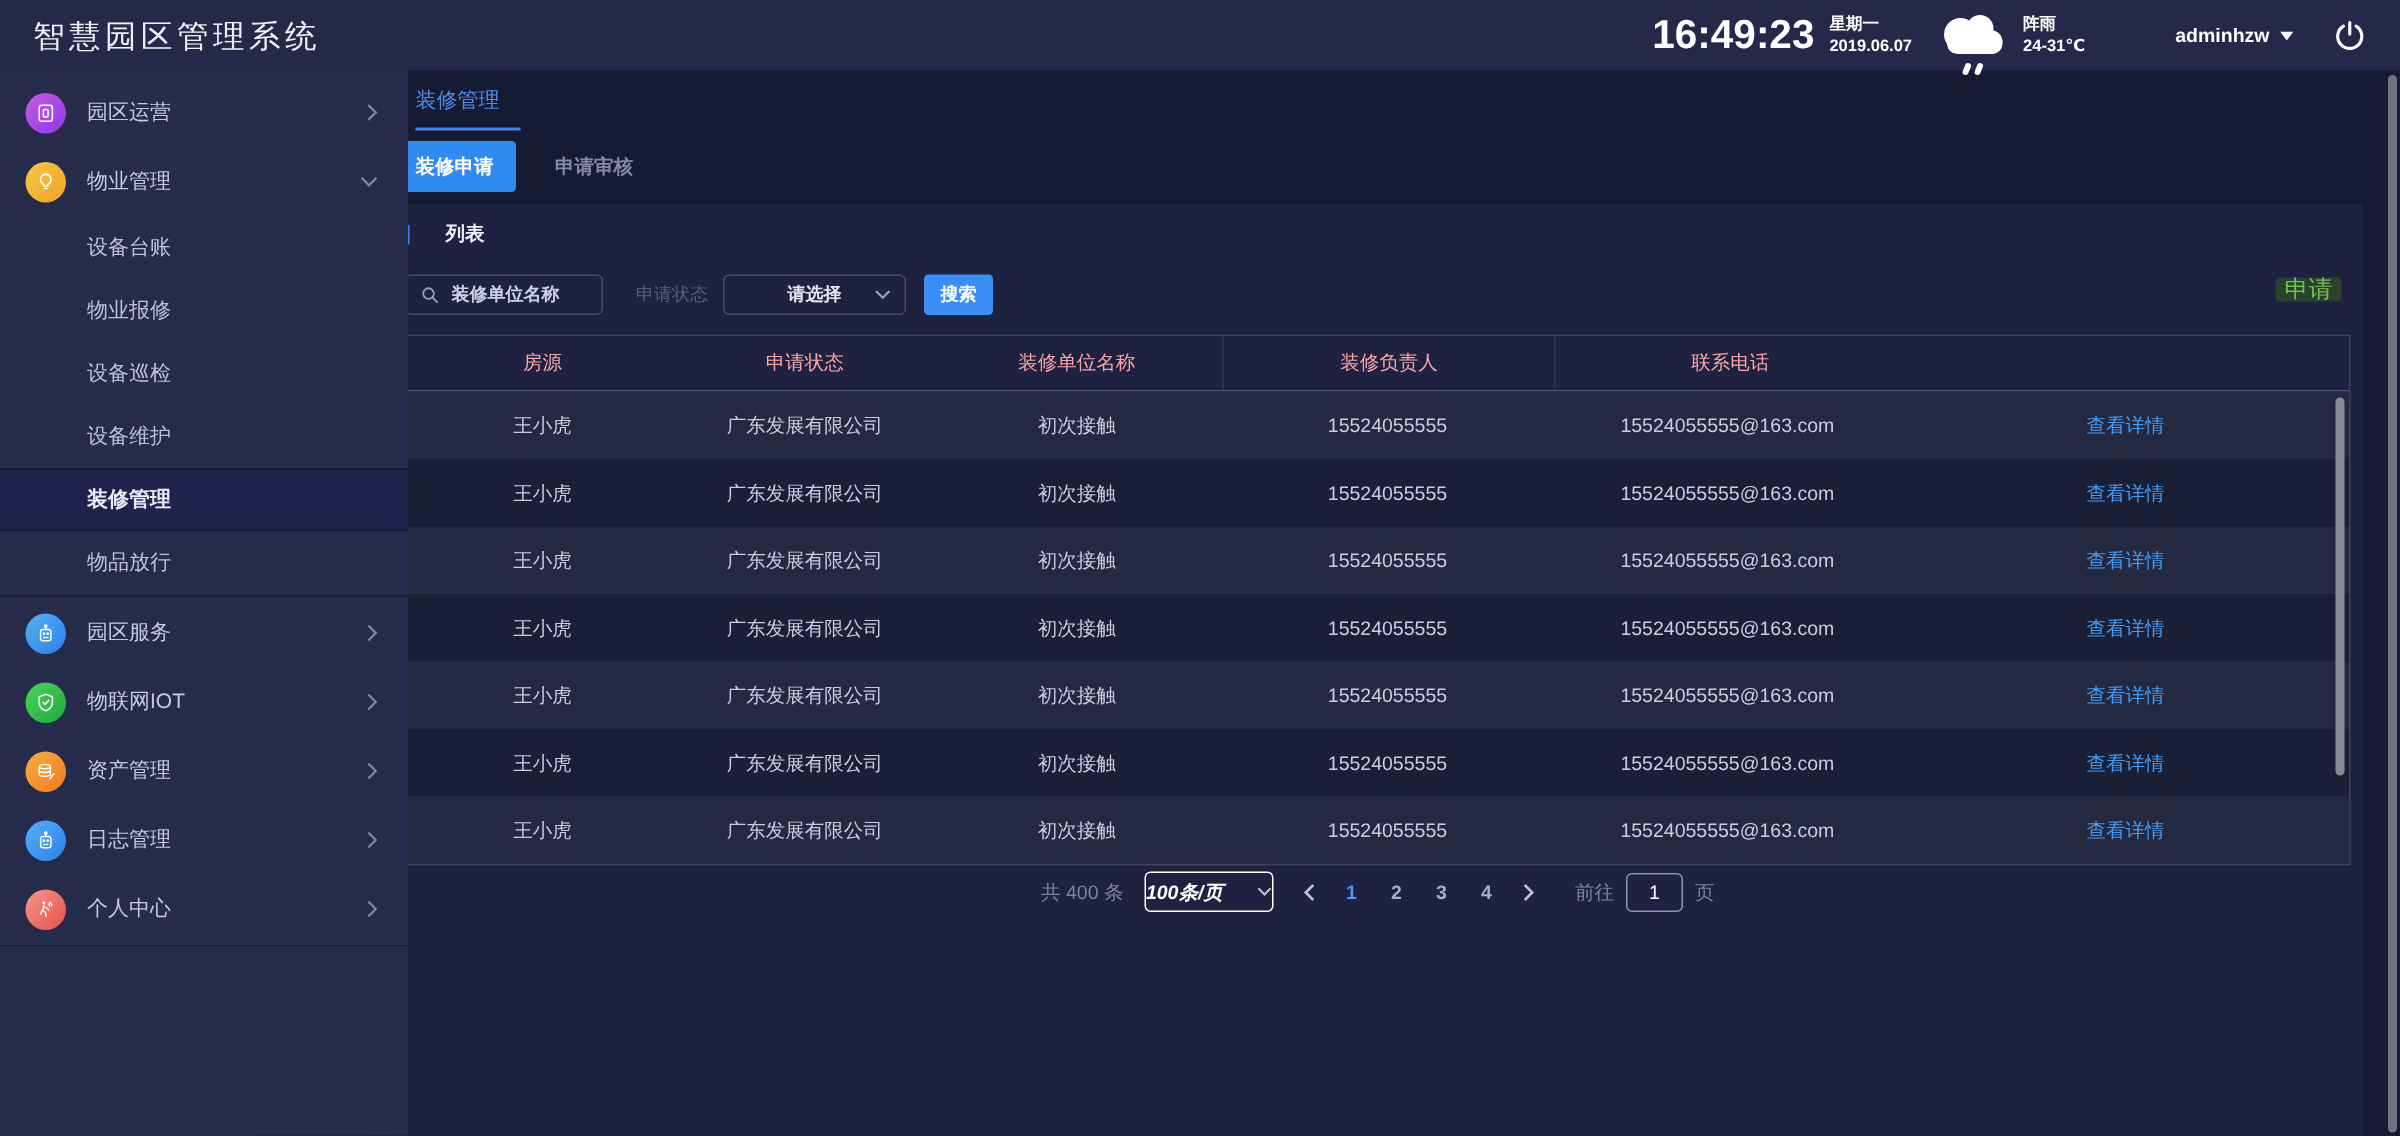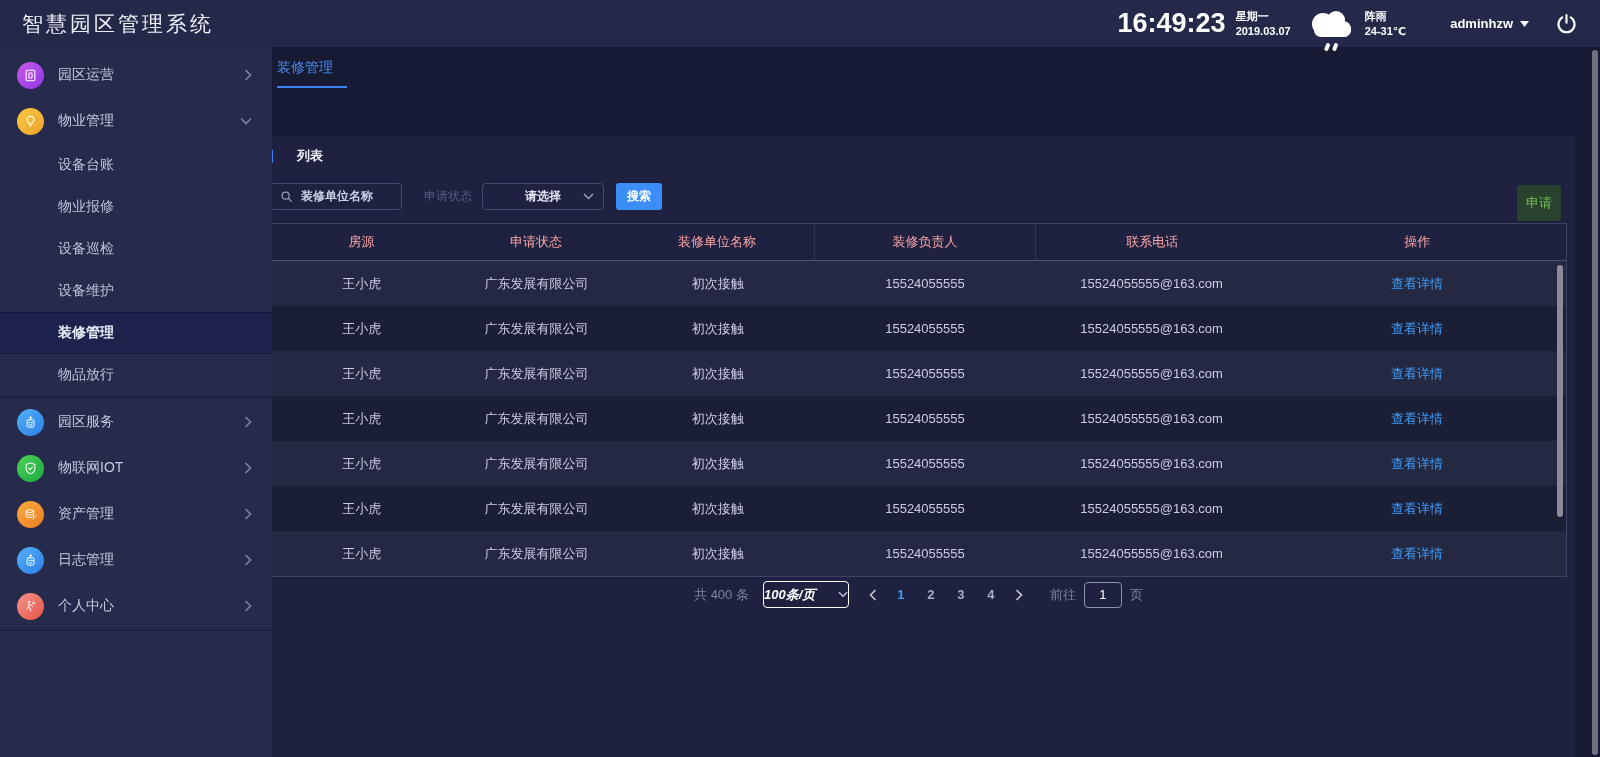--- a/index.html
+++ b/index.html
@@ -12,21 +12,21 @@
   .top-header{
     position:absolute;top:0;left:0;right:0;height:47px;background:#242949;
     display:flex;align-items:center;justify-content:space-between;
     padding:0 22px;box-sizing:border-box;z-index:9;
   }
   .app-title{font-size:21px;color:#eef0f8;letter-spacing:3px;}
   .header-right{display:flex;align-items:center;}
   .clock{font-size:27px;font-weight:600;color:#fff;margin-right:10px;}
   .stack{display:flex;flex-direction:column;line-height:1.3;font-size:11px;color:#fff;font-weight:600;}
   .cloud-wrap{margin:14px 6px 0 10px;}
-  .user-menu{display:flex;align-items:center;gap:7px;margin-left:44px;font-size:13px;font-weight:700;color:#fff;cursor:pointer;}
+  .user-menu{display:flex;align-items:center;gap:7px;margin-left:60px;font-size:13px;font-weight:700;color:#fff;cursor:pointer;}
   .power-btn{margin-left:26px;display:flex;align-items:center;cursor:pointer;}
   
   .sidebar{
     position:absolute;top:47px;left:0;width:272px;bottom:0;background:#262b4b;
     padding-top:5px;box-sizing:border-box;z-index:2;
   }
   .side-item{height:46px;display:flex;align-items:center;padding:0 20px 0 17px;cursor:pointer;}
   .side-icon{width:27px;height:27px;border-radius:50%;display:flex;align-items:center;justify-content:center;margin-right:14px;flex:none;}
   .ic-purple{background:linear-gradient(135deg,#c75ae8,#9138e8);}
   .ic-yellow{background:linear-gradient(135deg,#f8ca40,#efa02c);}
@@ -55,21 +55,21 @@
   .title-text{font-size:13px;font-weight:700;color:#eef0f8;}
   
   .filter-row{margin-top:17px;display:flex;align-items:center;position:relative;height:28px;}
   .search-box{width:112px;height:25px;border:1px solid #454a6e;border-radius:4px;display:flex;align-items:center;padding:0 9px;gap:8px;cursor:text;}
   .search-placeholder{font-size:12px;font-weight:700;color:#ccd0e4;}
   .filter-label{margin-left:22px;font-size:12px;color:#585d80;}
   .select-box{margin-left:10px;width:120px;height:25px;border:1px solid #454a6e;border-radius:4px;display:flex;align-items:center;justify-content:center;position:relative;cursor:pointer;}
   .select-value{font-size:12px;font-weight:700;color:#e2e5f2;}
   .select-caret{position:absolute;right:9px;top:9px;}
   .search-btn{margin-left:12px;width:46px;height:27px;background:#3a8ef6;border-radius:3px;color:#fff;font-size:12px;font-weight:700;display:flex;align-items:center;justify-content:center;cursor:pointer;}
-  .apply-btn{position:absolute;right:6px;top:3px;width:44px;height:36px;background:#29422e;border-radius:3px;color:#72c04e;font-size:13px;display:flex;align-items:center;justify-content:center;cursor:pointer;}
+  .apply-btn{position:absolute;right:6px;top:3px;width:44px;height:16px;background:#29422e;border-radius:3px;color:#72c04e;font-size:16px;display:flex;align-items:center;justify-content:center;cursor:pointer;}
   
   .table{margin-top:13px;border:1px solid rgba(122,128,168,0.35);position:relative;}
   .thead{display:flex;height:36px;border-bottom:1px solid #4c5170;}
   .th{font-size:13px;color:#fca5a5;text-align:center;line-height:36px;}
   .th.divider{border-right:1px solid rgba(255,255,255,0.09);}
   .tr{display:flex;height:45px;align-items:center;}
   .tbody .tr:nth-child(odd){background:#242840;}
   .tbody .tr:nth-child(even){background:#1b1f36;}
   .td{font-size:13px;color:#c9cce4;text-align:center;}
   .c1{width:14%;}.c2{width:13%;}.c3{width:15%;}.c4{width:17%;text-align:center;}.c5{width:18%;}.c6{width:23%;}
@@ -92,21 +92,21 @@
 </style>
 </head>
 <body>
 
 <header class="top-header">
   <div class="app-title">智慧园区管理系统</div>
   <div class="header-right">
     <div class="clock">16:49:23</div>
     <div class="stack">
       <span>星期一</span>
-      <span>2019.03.07</span>
+      <span>2019.06.07</span>
     </div>
     <div class="cloud-wrap">
       <svg width="58" height="50" viewBox="0 0 58 50">
         <g fill="#ffffff">
           <circle cx="22" cy="20" r="11"></circle>
             <circle cx="35" cy="16" r="9"></circle>
           <circle cx="42" cy="25" r="8"></circle>
             <rect x="13" y="19" width="37" height="14" rx="7"></rect>
         </g>
         <g stroke="#ffffff" stroke-width="4" stroke-linecap="round">
@@ -264,20 +264,24 @@
 
   <div class="side-divider"></div>
 </aside>
 
 <main class="main">
 
   <div class="crumb">
     <span class="crumb-label">装修管理</span>
   </div>
 
+  <div class="tabs">
+    <span class="tab-btn active">装修申请</span>
+    <span class="tab-btn plain">申请审核</span>
+  </div>
 
   <section class="panel">
 
     <div class="section-title">
       <span class="title-bar"></span>
       <span class="title-text">列表</span>
     </div>
 
     <div class="filter-row">
       <div class="search-box">
@@ -298,21 +302,20 @@
       <div class="apply-btn">申请</div>
     </div>
 
     <div class="table">
       <div class="thead">
         <div class="th c1">房源</div>
         <div class="th c2">申请状态</div>
         <div class="th c3 divider">装修单位名称</div>
         <div class="th c4 divider">装修负责人</div>
         <div class="th c5">联系电话</div>
-        <div class="th c6">操作</div>
       </div>
       <div class="tbody">
         <div class="tr">
           <div class="td c1">王小虎</div>
           <div class="td c2">广东发展有限公司</div>
           <div class="td c3">初次接触</div>
           <div class="td c4">15524055555</div>
           <div class="td c5">15524055555@163.com</div>
           <div class="td c6"><span class="link">查看详情</span></div>
         </div>

